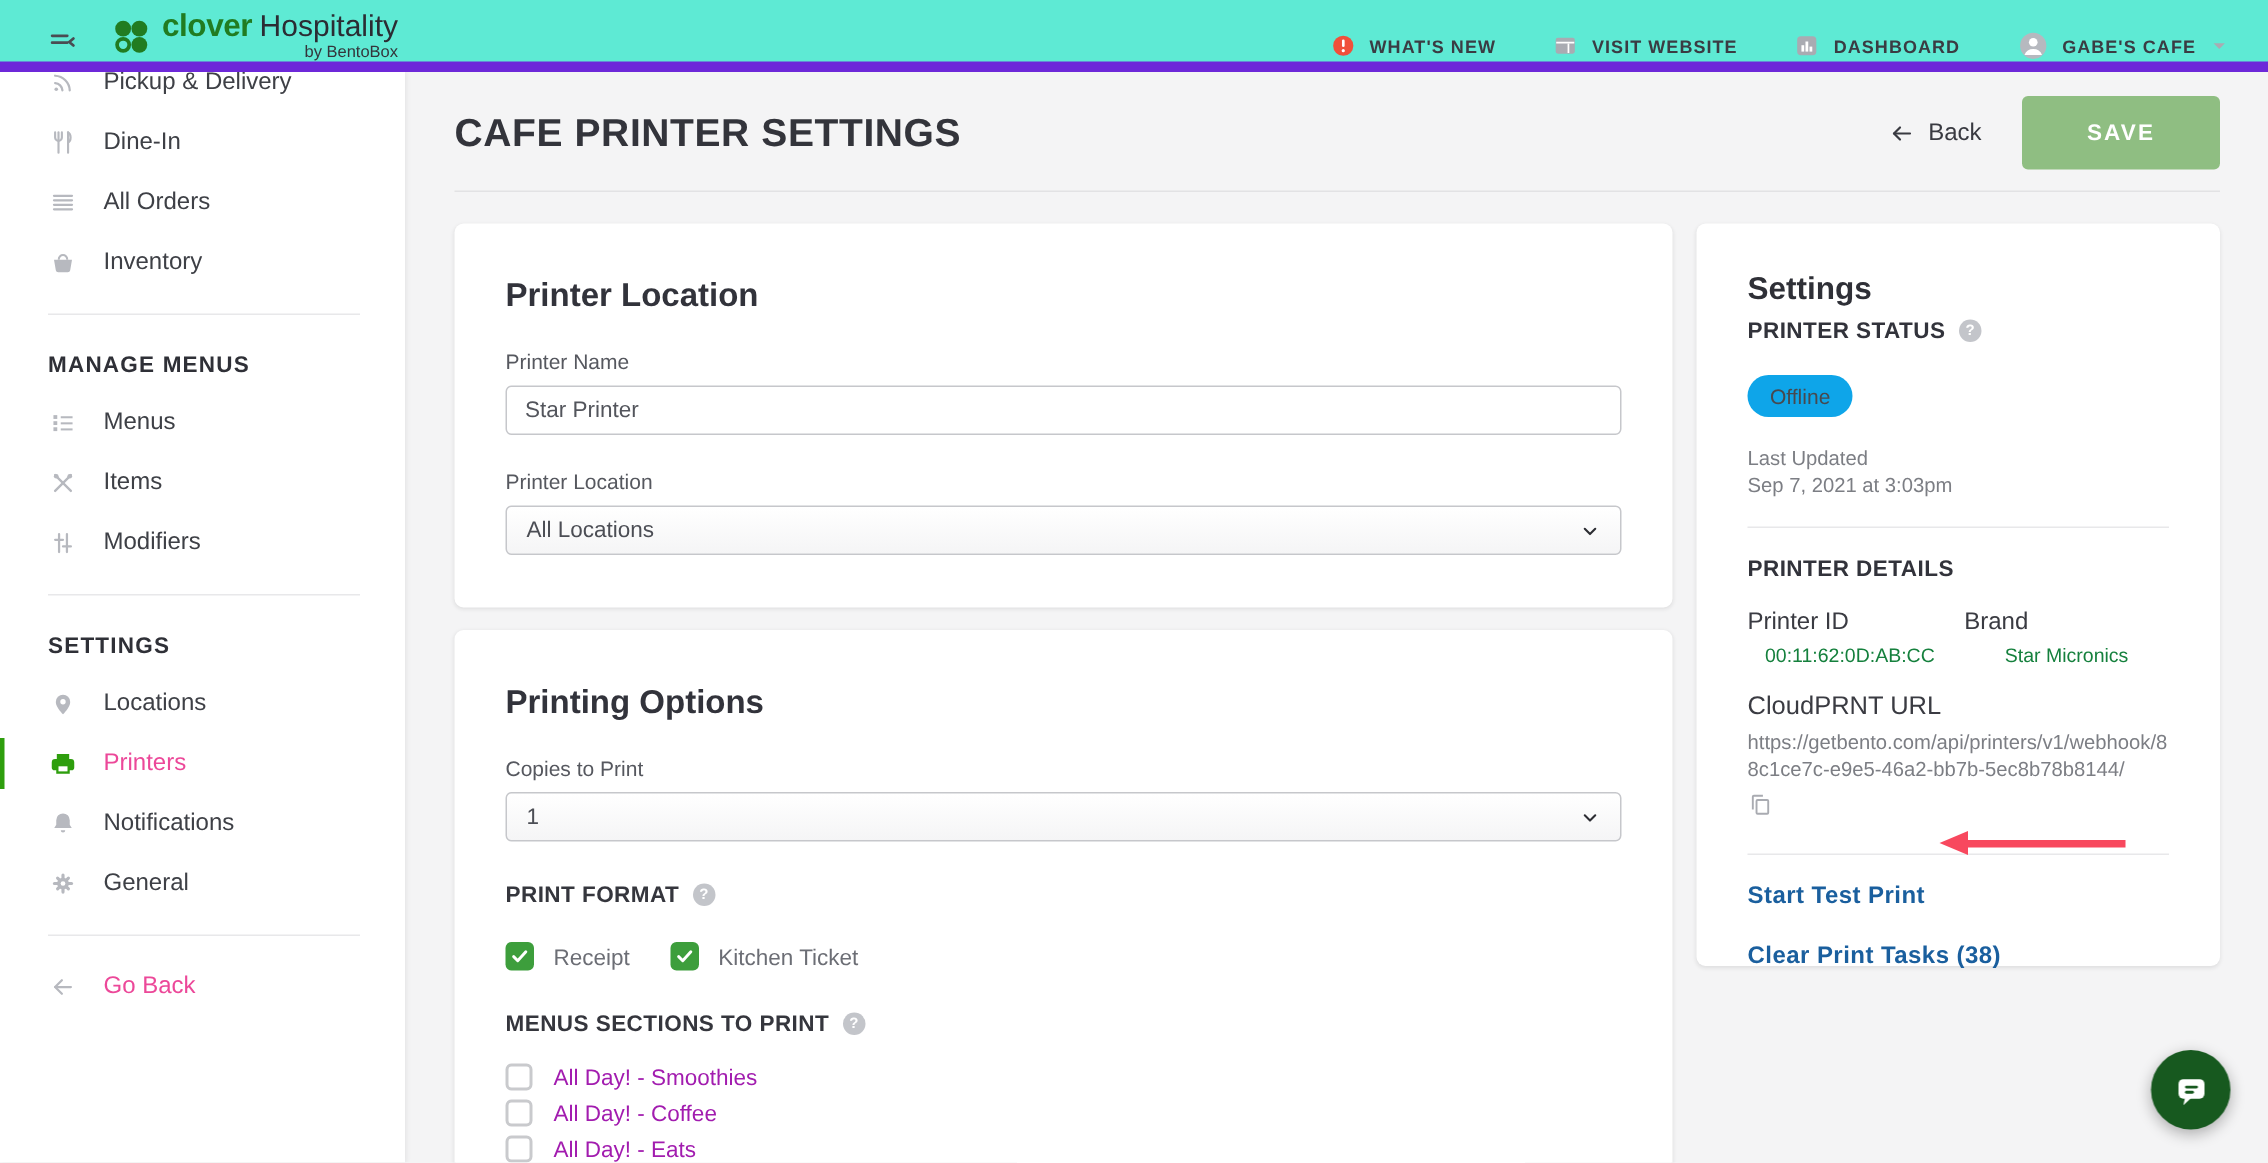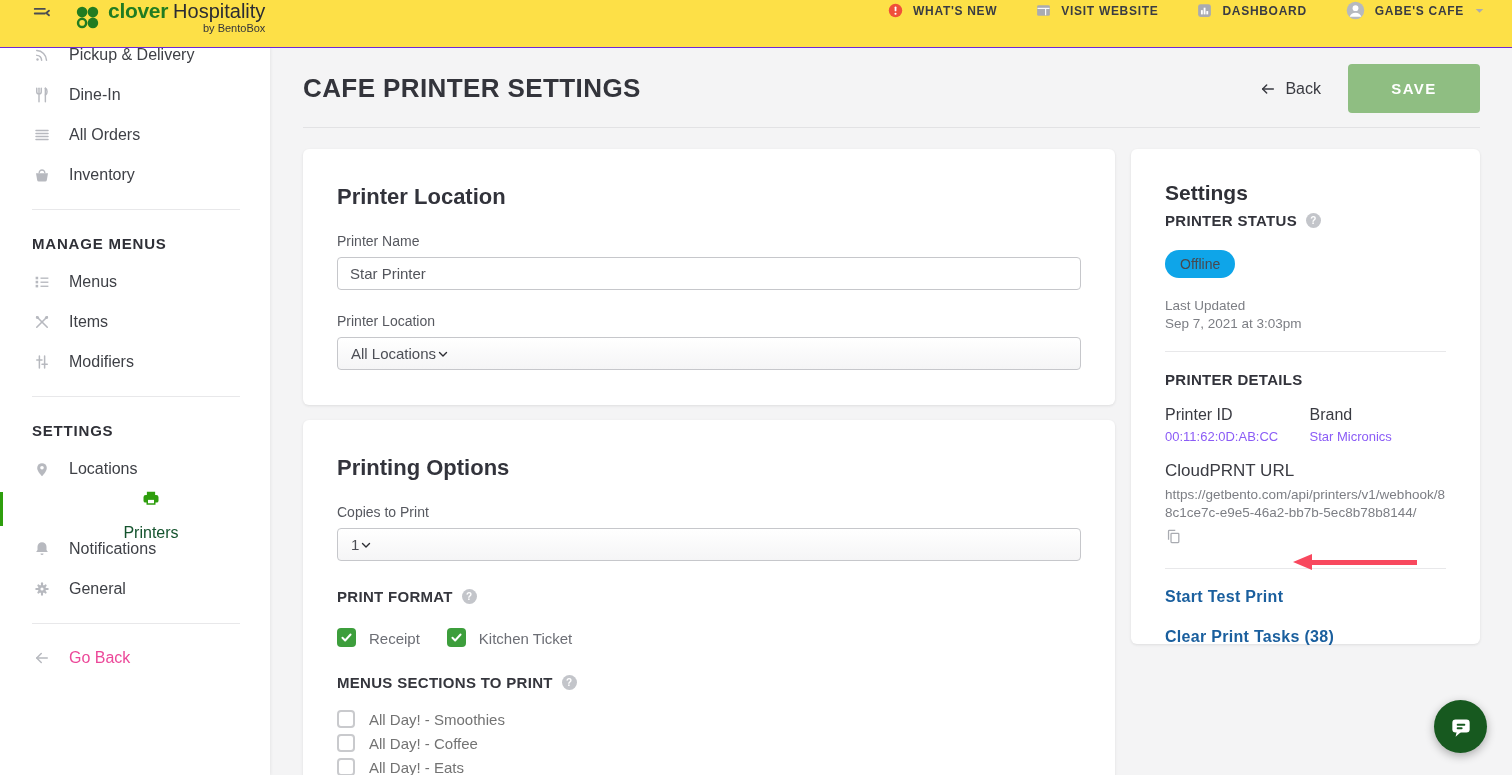--- a/index.html
+++ b/index.html
@@ -1,21 +1,21 @@
 <!DOCTYPE html>
 <html><head>
 <meta charset="utf-8">
 <style>
   * { margin:0; padding:0; box-sizing:border-box; }
   html,body { width:1512px; height:775px; overflow:hidden;
     font-family:"Liberation Sans","DejaVu Sans",sans-serif; background:#f4f4f5; color:#34353c; }
 
   
-  .hdr { height:48px; background:#fde047; border-bottom:1px solid #6d28d9;
-    display:flex; align-items:flex-start; padding:0 26px 0 30px; position:relative; z-index:10; }
+  .hdr { height:48px; background:#5eead4; border-bottom:7px solid #6d28d9;
+    display:flex; align-items:flex-end; padding:0 26px 0 30px; position:relative; z-index:10; }
   .collapse-btn { width:26px; height:26px; display:flex; align-items:center; justify-content:center;
     color:#4a4c52; cursor:pointer; }
   .logo { display:flex; align-items:center; margin-left:18px; cursor:default; }
   .logo-txt { margin-left:7px; line-height:1; }
   .logo-line1 { display:flex; align-items:baseline; }
   .brand-name { font-size:21px; font-weight:800; color:#217c21; letter-spacing:-.3px; }
   .brand-suffix { font-size:20px; font-weight:400; color:#2b2c33; margin-left:5px; }
   .brand-byline { font-size:11px; color:#34353b; text-align:right; margin-top:2px; }
   .hdr-nav { margin-left:auto; display:flex; align-items:center; gap:38px; }
   .hdr-link { display:flex; align-items:center; gap:9px; font-size:12px; font-weight:700;
@@ -25,21 +25,21 @@
   
   .shell { display:flex; height:727px; }
 
   
   .sidebar { width:270px; flex:none; background:#fff; overflow:hidden;
     box-shadow:1px 0 3px rgba(0,0,0,.06); position:relative; z-index:5; }
   .side-list { margin-top:-13px; }
   .side-item { height:40px; display:flex; align-items:center; gap:17px;
     padding-left:32px; font-size:16px; color:#3e4046; cursor:pointer; position:relative; }
   .side-item .ic { width:20px; display:flex; justify-content:center; color:#b7b9bf; }
-  .side-item.active { color:#14532d;flex-direction:column; }
+  .side-item.active { color:#ec4899; }
   .side-item.active .ic { color:#2e9e0d; }
   .side-item.active::before { content:""; position:absolute; left:0; top:3px; bottom:3px;
     width:3px; background:#2e9e0d; }
   .side-div { height:1px; background:#e8e8ea; margin:14px 30px 14px 32px; }
   .side-hdr { height:38px; display:flex; align-items:center; padding-left:32px;
     font-size:15px; font-weight:700; letter-spacing:.8px; color:#2f3037; }
   .go-back { margin-top:6px; color:#ec4899; }
   .go-back .ic { color:#b7b9bf; }
 
   
@@ -53,52 +53,52 @@
   .title-hr { height:1px; background:#e2e2e4; margin-top:14px; }
   .columns { display:flex; gap:16px; margin-top:21px; align-items:flex-start; }
   .col-left { flex:1; min-width:0; }
 
   .card { background:#fff; border-radius:6px; box-shadow:0 1px 3px rgba(30,30,30,.1); padding:35px 34px; }
   .card h2 { font-size:22px; font-weight:700; color:#32333b; }
   .fld-label { font-size:14px; color:#56585f; margin:23px 0 8px; }
   .fld-input { width:100%; height:33px; border:1px solid #c6c7cb; border-radius:4px;
     padding:0 12px; font-family:inherit; font-size:15px; color:#53555c; background:#fff; outline:none; }
   .fld-select { height:33px; border:1px solid #c6c7cb; border-radius:4px; padding:0 13px;
-    display:flex; align-items:center; font-size:15px; color:#4c4e55;
+    display:flex; align-items:center; justify-content:space-between; font-size:15px; color:#4c4e55;
     background:linear-gradient(#ffffff,#f5f5f6); cursor:pointer; }
   .fld-select .chev { color:#2c2d33; display:flex; }
 
   .card2 { margin-top:15px; padding-bottom:60px; }
   .sec-label { display:flex; align-items:center; gap:9px; font-size:15px; font-weight:700;
     letter-spacing:.3px; color:#35363d; margin-top:27px; }
   .q-icon { width:15px; height:15px; border-radius:50%; background:#c3c5ca; color:#fff;
     font-size:10px; font-weight:700; display:inline-flex; align-items:center; justify-content:center; }
   .fmt-row { display:flex; gap:27px; margin-top:23px; }
   .chk { display:flex; align-items:flex-end; gap:13px; font-size:15px; color:#6c6e75; cursor:pointer; }
   .box-on { width:19px; height:19px; border-radius:4px; background:#3d9e3c;
     display:inline-flex; align-items:center; justify-content:center; }
   .box-off { width:18px; height:18px; border-radius:4px; border:2px solid #c9cacd; background:#fff; flex:none; }
   .menu-list { margin-top:20px; display:flex; flex-direction:column; gap:8px; }
-  .menu-item { display:flex; align-items:center; gap:14px; font-size:15px; color:#737373;
+  .menu-item { display:flex; align-items:flex-end; gap:14px; font-size:15px; color:#a21caf;
     height:16px; cursor:pointer; }
 
   
   .panel { width:349px; flex:none; background:#fff; border-radius:6px;
     box-shadow:0 1px 3px rgba(30,30,30,.1); padding:32px 34px; height:495px; position:relative; }
   .panel h2 { font-size:21px; font-weight:700; color:#2f3037; margin-bottom:7px; }
   .p-sec { display:flex; align-items:center; gap:9px; font-size:15px; font-weight:700;
     letter-spacing:.3px; color:#32333b; }
   .badge { display:inline-block; background:#0ea5e9; border-radius:15px; padding:6px 15px;
     font-size:14px; color:#47494f; margin-top:21px; }
   .muted { font-size:13.5px; color:#7c7e84; line-height:1.3; }
   .last-upd { margin-top:19px; }
   .p-div { height:1px; background:#e8e8ea; margin:19px 0; }
   .detail-grid { display:grid; grid-template-columns:1fr 1fr; margin-top:18px; column-gap:8px; }
   .d-label { font-size:16px; color:#3a3b42; margin-bottom:5px; }
-  .d-val { font-size:13px; color:#8b5cf6; }
+  .d-val { font-size:13px; color:#15803d;text-align:center; }
   .url-label { font-size:17px; color:#3a3b42; margin-top:17px; margin-bottom:5px; }
   .url-val { word-break:break-all; }
   .copy-btn { margin-top:7px; color:#a9abb1; display:inline-flex; cursor:pointer; }
   .blue-link { display:block; font-size:16px; font-weight:700; color:#1a5f9e;
     letter-spacing:.3px; cursor:pointer; }
   .link1 { margin-top:9px; }
   .link2 { margin-top:22px; }
   .annot-arrow { position:absolute; left:162px; top:405px; width:124px; height:16px;
     display:flex; align-items:center; pointer-events:none; }
   .annot-arrow .head { width:0; height:0; border-top:8px solid transparent;

